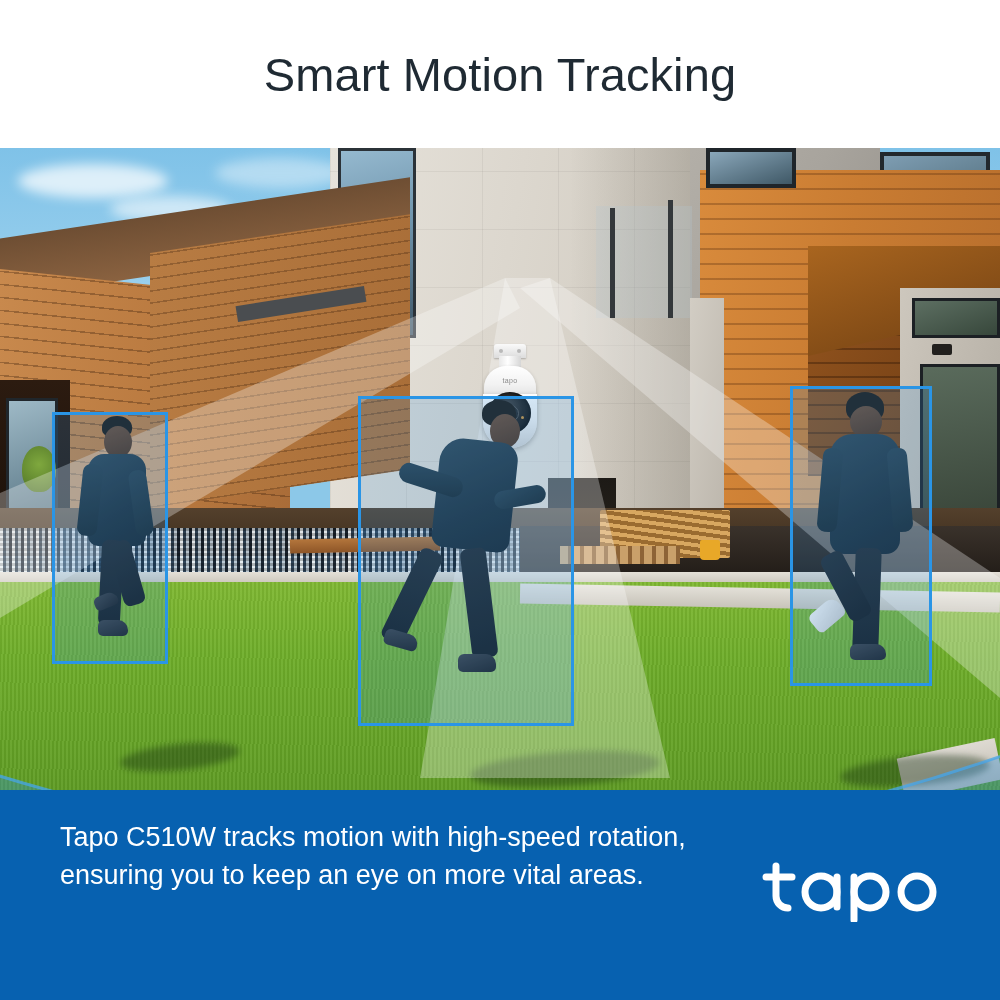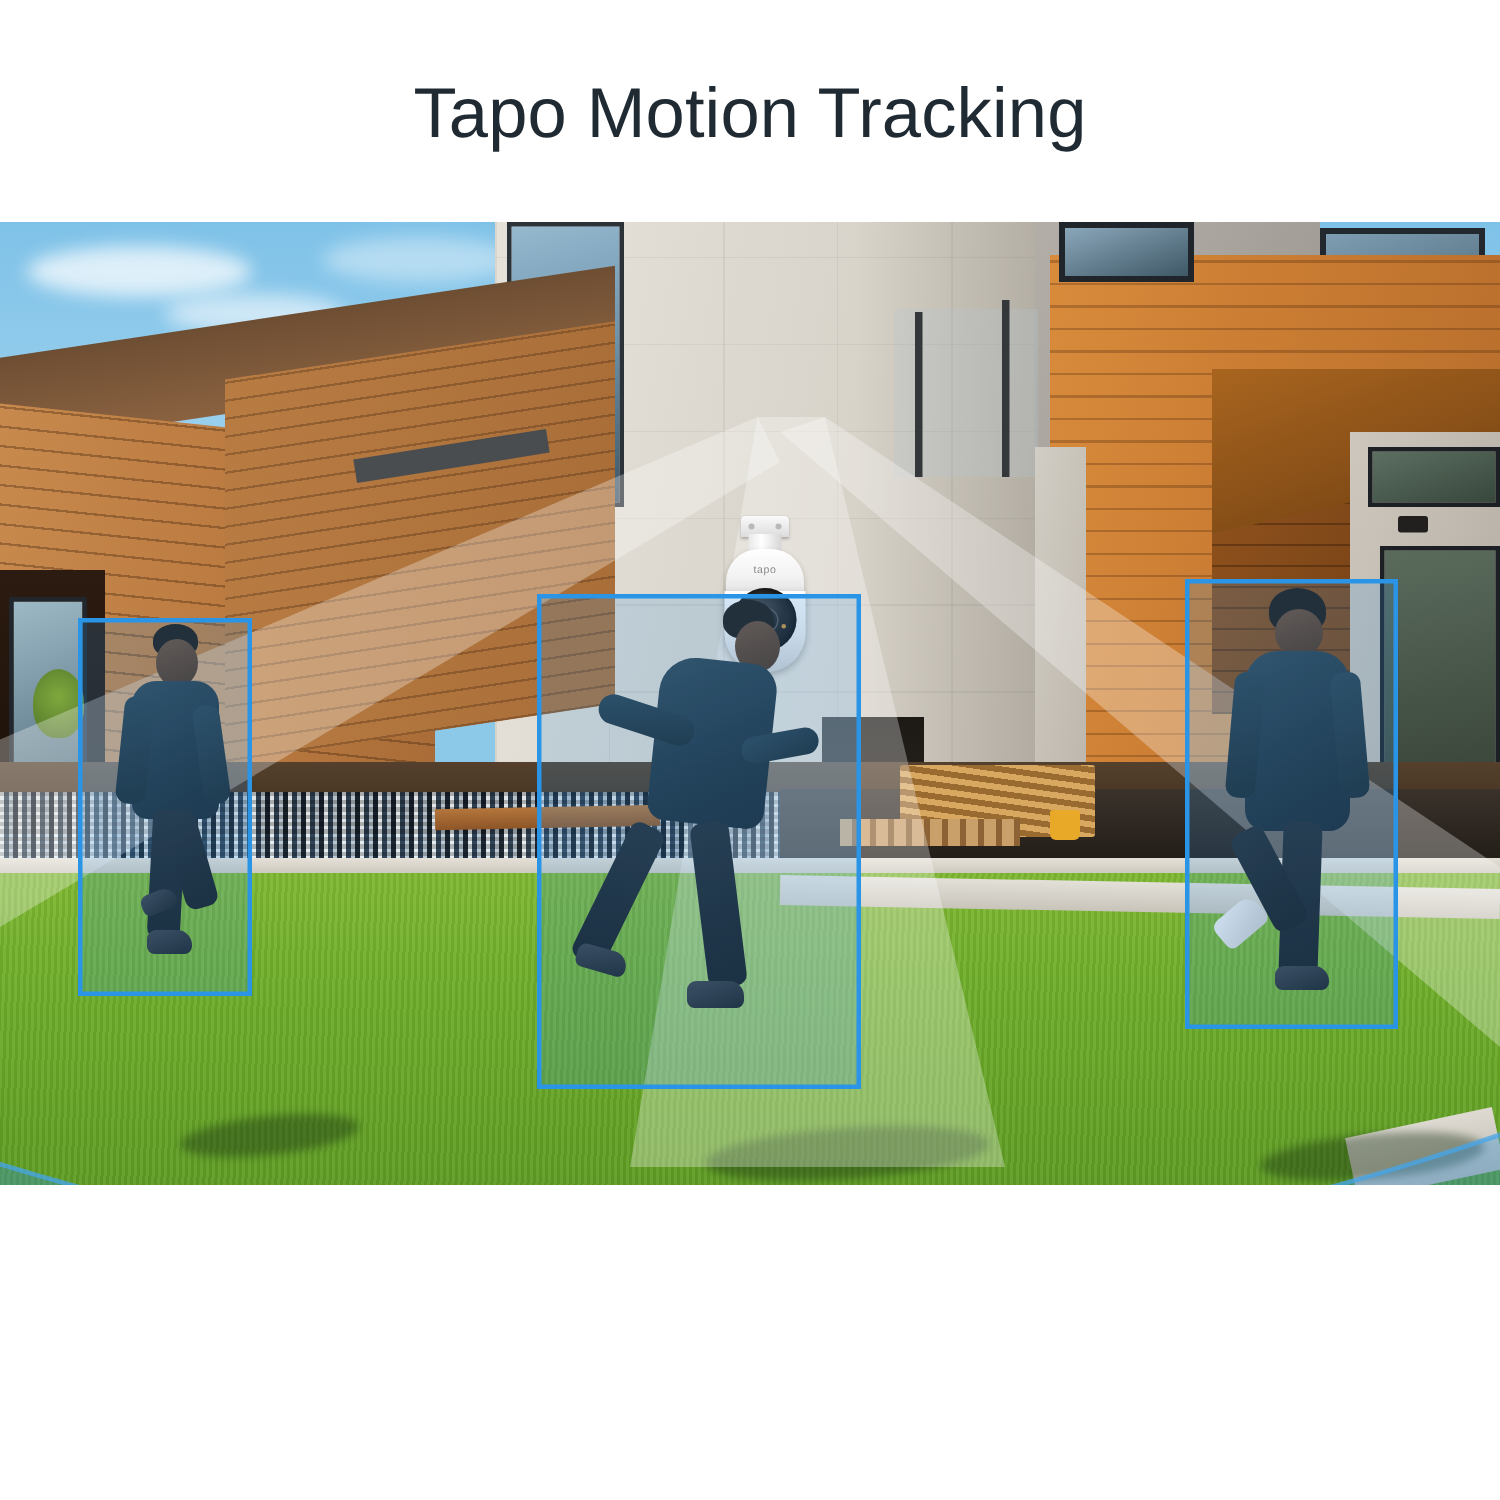--- a/index.html
+++ b/index.html
@@ -495,21 +495,21 @@
     right: 48px; top: 62px;
     width: 190px; height: 70px;
   }
 </style>
 </head>
 <body>
 
 <div id="poster">
 
   <div class="header">
-    <div class="header-title">Tapo Motion Tracking</div>
+    <div class="header-title">Smart Motion Tracking</div>
   </div>
 
   <div class="photo">
 
     <div class="sky"></div>
     <div class="cloud c1"></div>
     <div class="cloud c2"></div>
     <div class="cloud c3"></div>
     <div class="cloud c4"></div>
 
@@ -627,14 +627,33 @@
       <div class="p-shoe light" style="left:-2px; top:212px; width:34px; height:22px; transform:rotate(-40deg);"></div>
       <div class="p-shoe" style="left:38px; top:252px; width:36px; height:16px;"></div>
     </div>
 
     <div class="det-box" style="left:52px; top:264px; width:116px; height:252px;"></div>
     <div class="det-box" style="left:358px; top:248px; width:216px; height:330px;"></div>
     <div class="det-box" style="left:790px; top:238px; width:142px; height:300px;"></div>
 
   </div>
 
+  <div class="banner">
+    <div class="banner-text">Tapo C510W tracks motion with high-speed rotation, ensuring you to keep an eye on more vital areas.</div>
+
+    <svg class="banner-logo" viewBox="0 0 190 70">
+      <g fill="none" stroke="#ffffff" stroke-width="7" stroke-linecap="round" stroke-linejoin="round">
+
+        <path d="M14,14 L14,44 a12,12 0 0 0 12,12"></path>
+        <path d="M4,25 L30,25"></path>
+
+        <circle cx="59" cy="40" r="16"></circle>
+        <path d="M75,25 L75,55"></path>
+
+        <circle cx="108" cy="40" r="16"></circle>
+        <path d="M92,25 L92,68"></path>
+
+        <circle cx="155" cy="40" r="16"></circle>
+      </g>
+    </svg>
+  </div>
 
 </div>
 
 </body></html>

